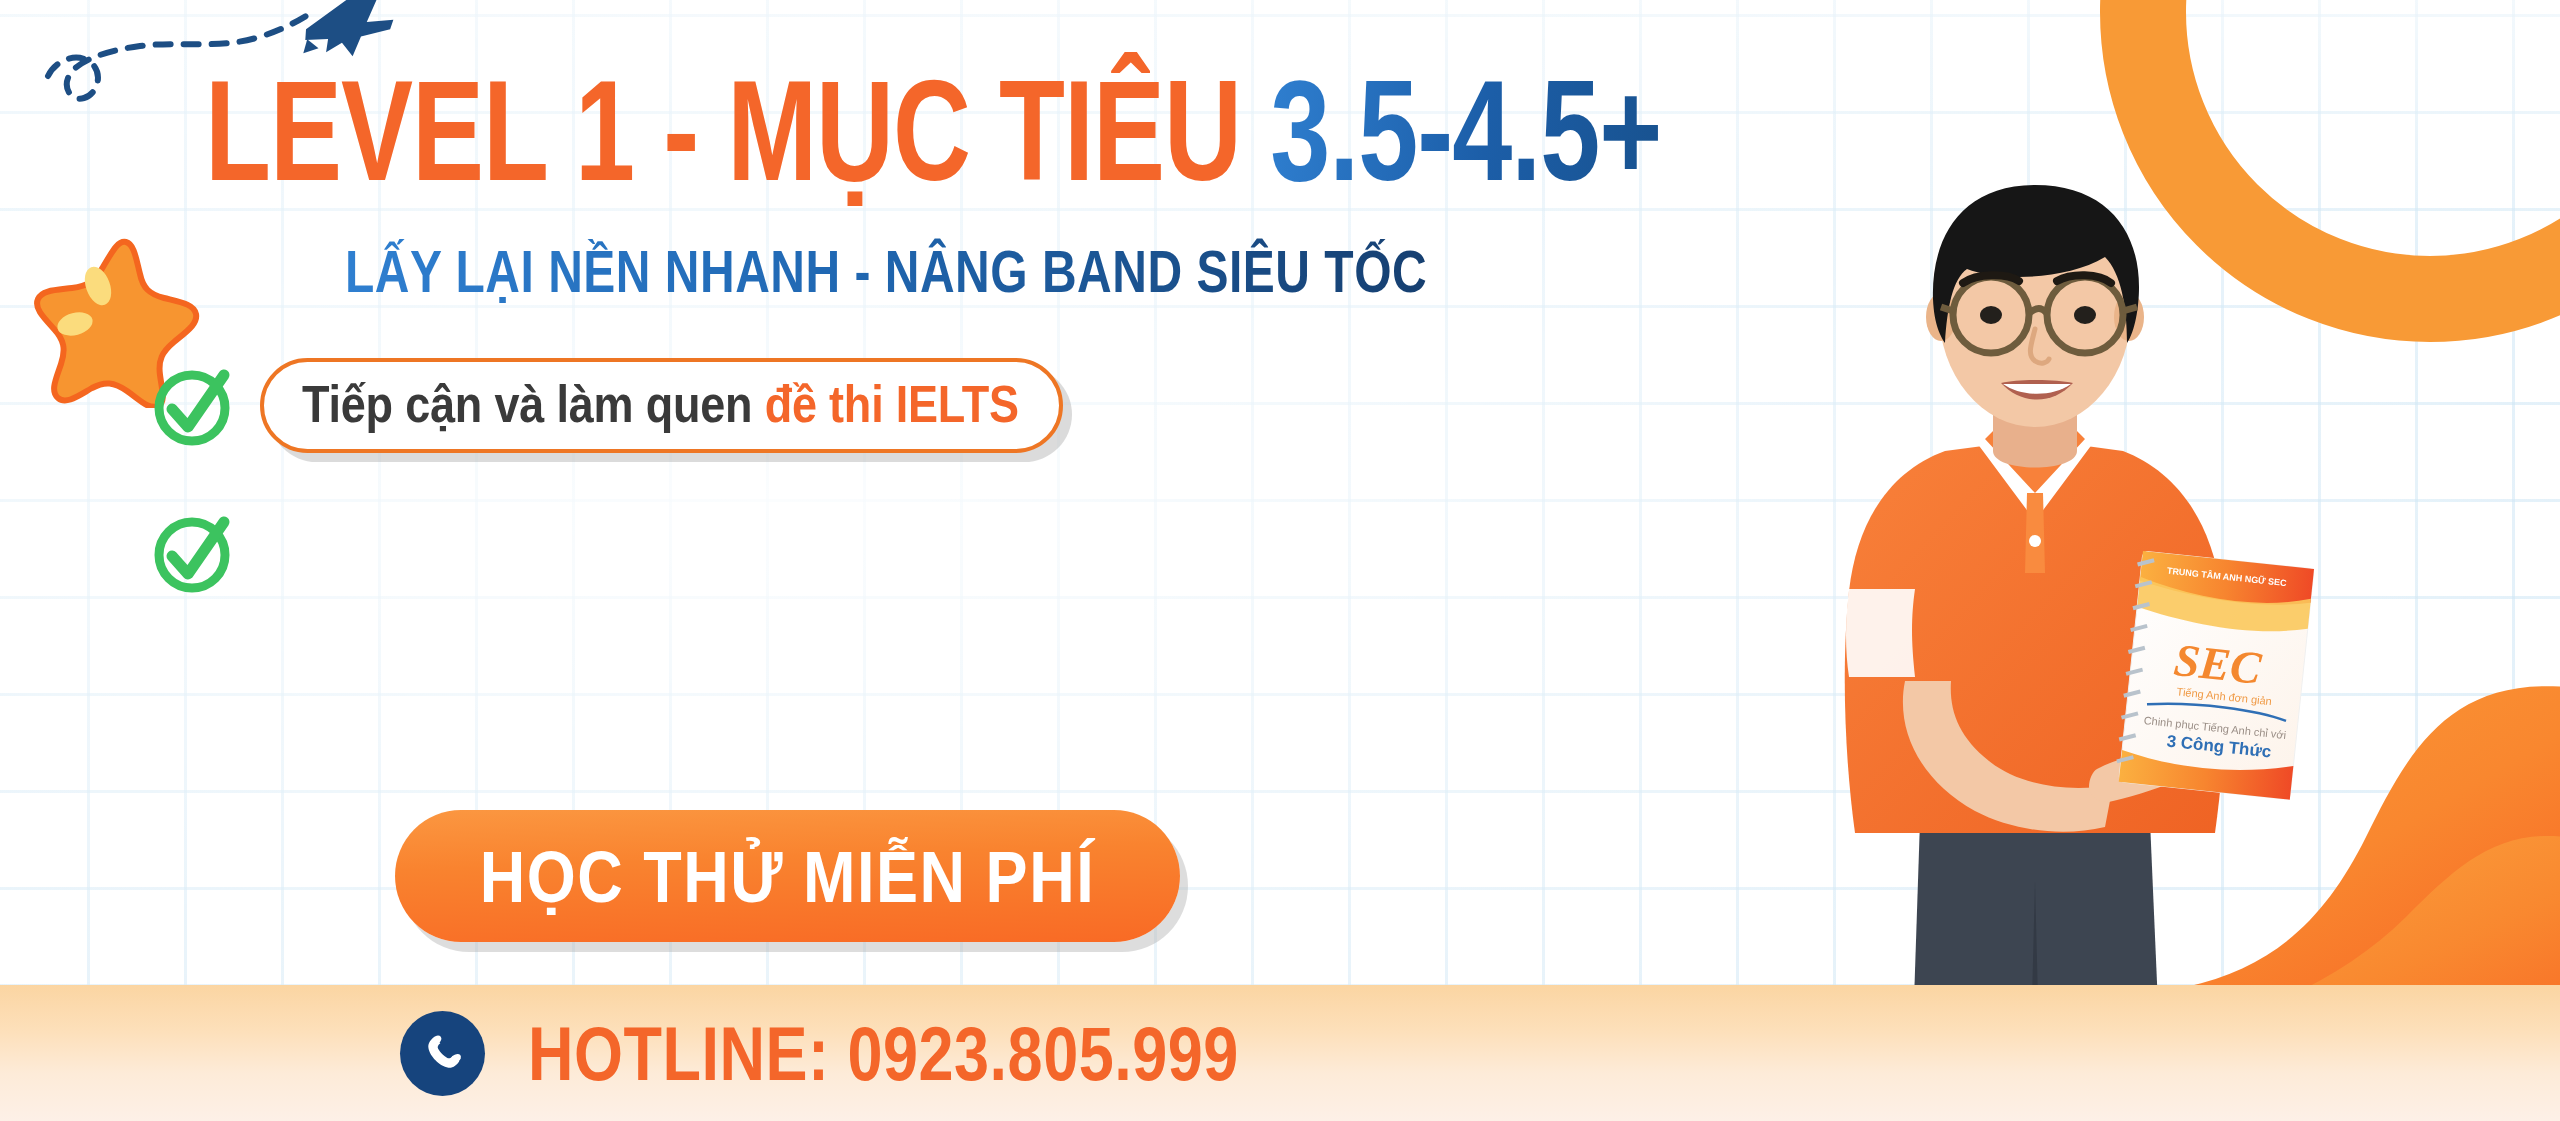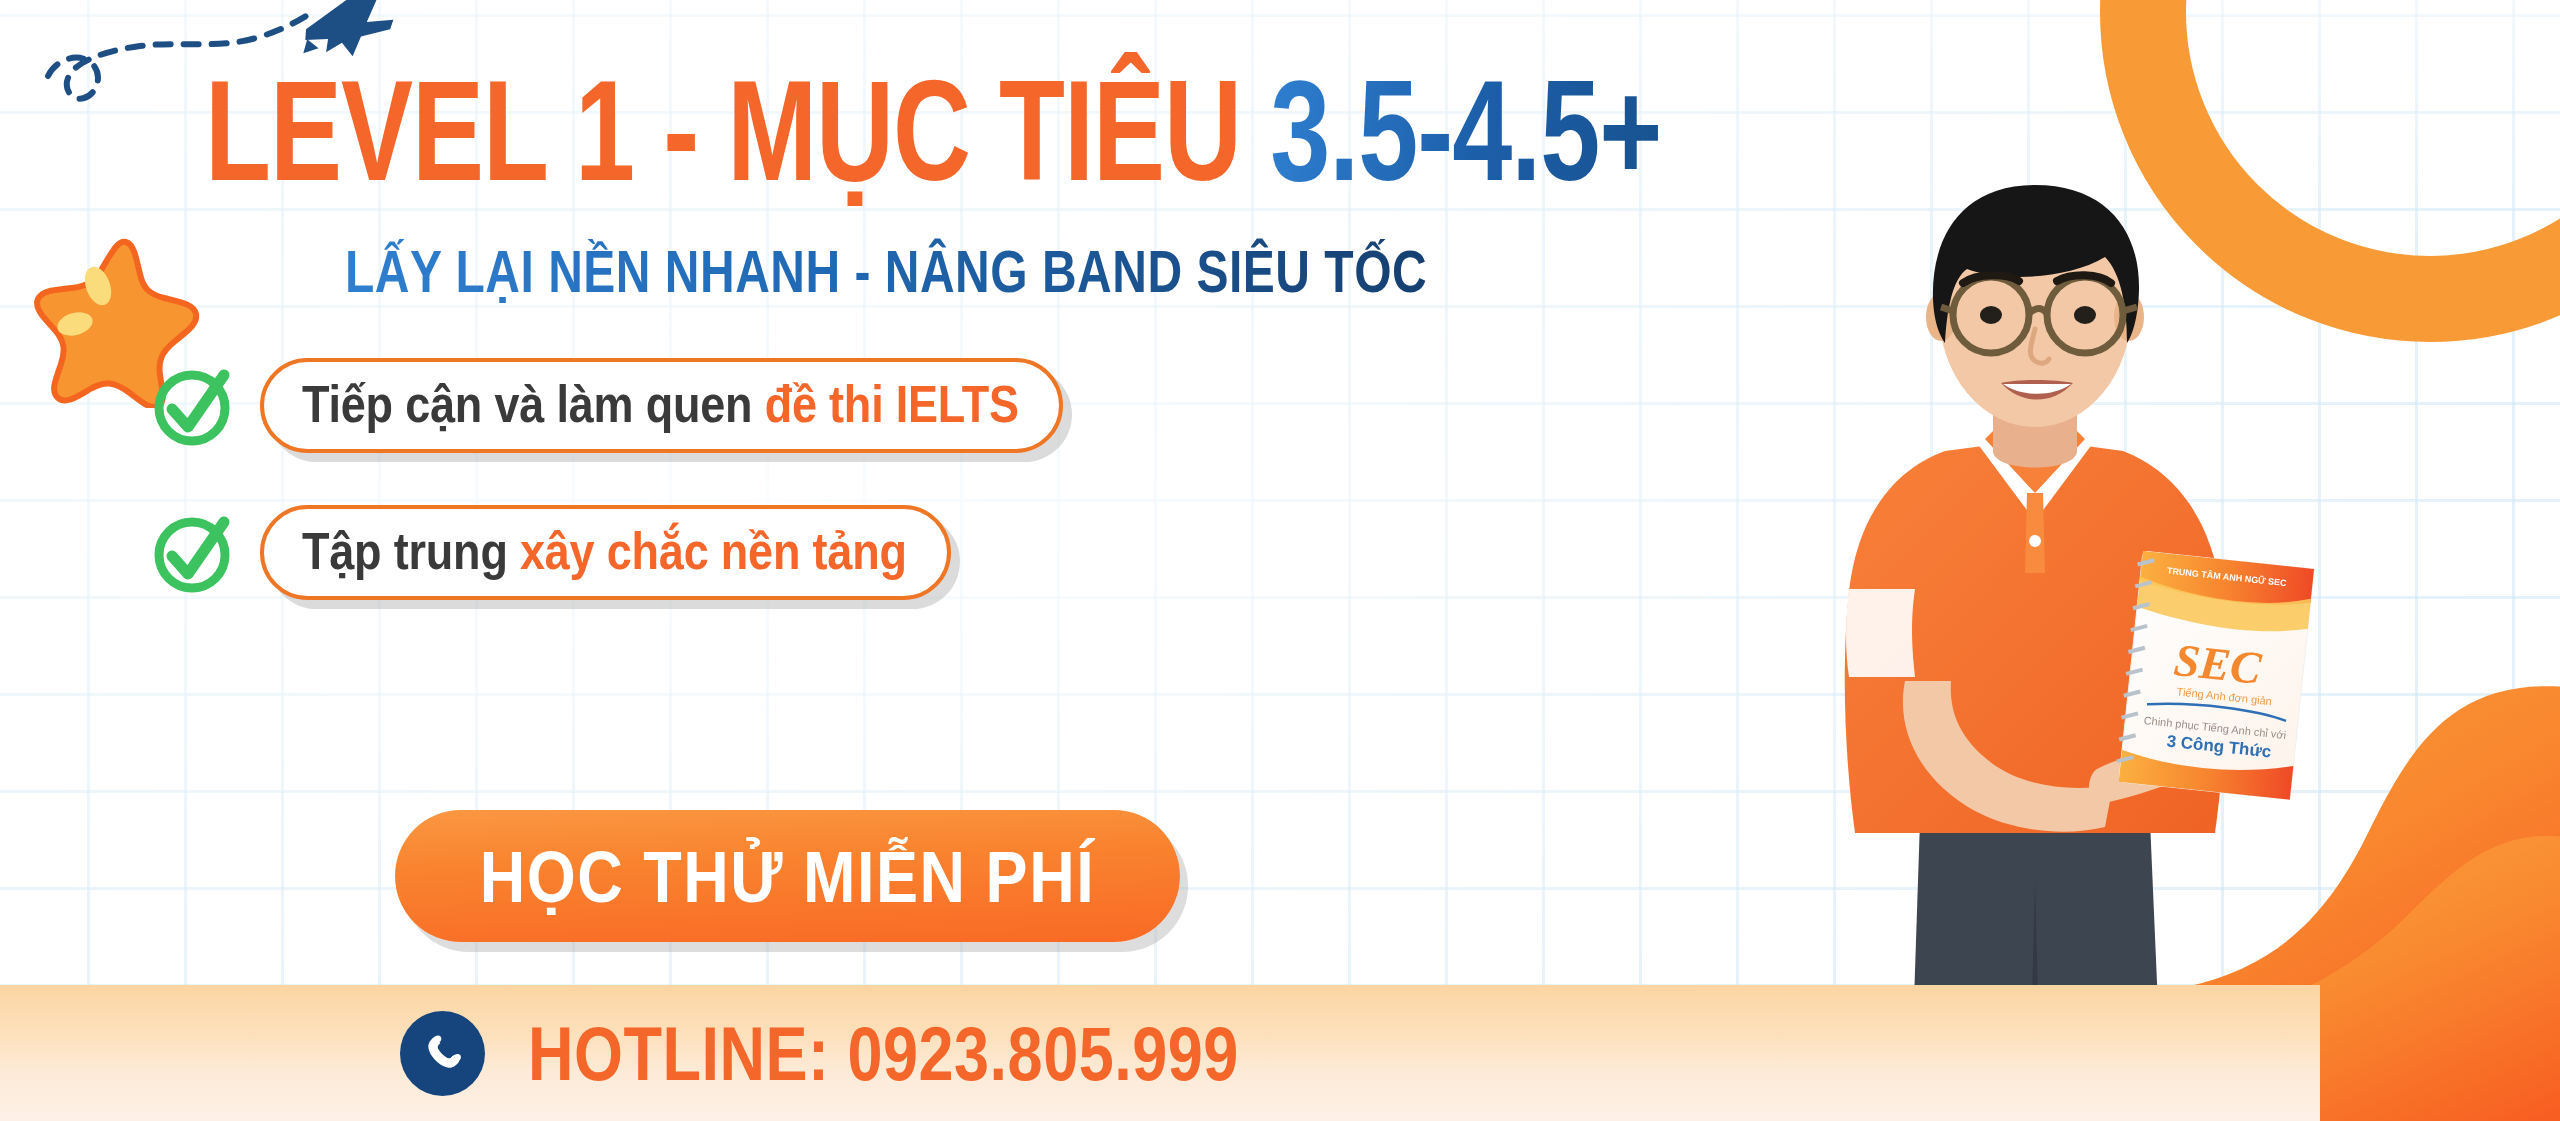--- a/index.html
+++ b/index.html
@@ -140,21 +140,21 @@
     display:flex;
     align-items:center;
     justify-content:center;
   }
   .cta span { transform:scaleY(1.16); display:inline-block; }
 
   
   .hotline-bar {
     position:absolute;
     left:0; bottom:0;
-    width:2320px; height:136px;
+    width:2560px; height:136px;
     background:linear-gradient(to bottom,#fbd5a2 0%, #fde0bb 35%, #fdebd8 65%, #fdf0e7 100%);
     display:flex;
     align-items:center;
     padding-left:400px;
   }
   .phone-badge {
     width:85px; height:85px; flex:0 0 85px;
     border-radius:50%;
     background:#16447d;
     display:flex; align-items:center; justify-content:center;
@@ -230,23 +230,20 @@
       <div class="pill">
         <span class="pill-text"><span>Tiếp cận và làm quen </span><span class="hl">đề thi IELTS</span></span>
       </div>
     </div>
 
     <div class="bullet-row">
       <svg class="check-icon" viewBox="0 0 88 88">
         <circle cx="42" cy="47" r="33" fill="none" stroke="#3cc35f" stroke-width="9"></circle>
         <path d="M22 48 L38 66 L74 14" fill="none" stroke="#3cc35f" stroke-width="11" stroke-linecap="round" stroke-linejoin="round"></path>
       </svg>
-      <div class="pill">
-        <span class="pill-text"><span>Tập trung </span><span class="hl">xây chắc nền tảng</span></span>
-      </div>
     </div>
 
 
   </div>
 
   <button class="cta">
     <span>HỌC THỬ MIỄN PHÍ</span>
   </button>
 
   <svg class="person" viewBox="0 0 580 1000">

